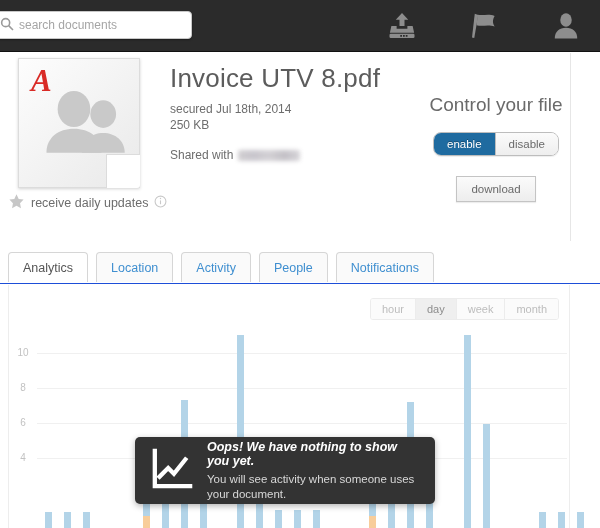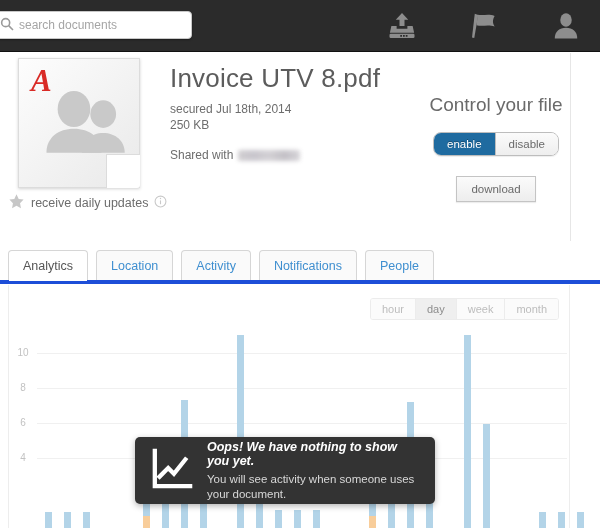--- a/index.html
+++ b/index.html
@@ -149,23 +149,23 @@
     box-shadow:0 1px 1px rgba(0,0,0,.07);
   }
   .pane-divider{
     position:absolute; left:570px; top:53px;
     width:1px; height:188px; background:#e6e6e6;
   }
 
   
   .tabs{
     position:absolute; left:0; top:250px; width:600px; height:34px;
-    display:flex; align-items:flex-end; gap:8px;
+    display:flex; align-items:center; gap:8px;
     padding-left:8px;
-    border-bottom:4px solid #1d4ed8;
+    border-bottom:1px solid #1d4ed8;
   }
   .tab{
     font-size:12.5px;
     padding:8px 14px 7px;
     border:1px solid #d6d6d6;
     border-bottom:none;
     border-radius:4px 4px 0 0;
     background:#fafafa;
     color:#3f8fd0;
     cursor:pointer;
@@ -342,22 +342,22 @@
     </div>
     <button class="dl-btn">download</button>
   </div>
 </div>
 <div class="pane-divider"></div>
 
 <div class="tabs">
   <div class="tab active">Analytics</div>
   <div class="tab">Location</div>
   <div class="tab">Activity</div>
+  <div class="tab">People</div>
   <div class="tab">Notifications</div>
-  <div class="tab">People</div>
 </div>
 
 <div class="chart-panel">
 
   <div class="range">
     <button>hour</button>
     <button class="on">day</button>
     <button>week</button>
     <button>month</button>
   </div>

